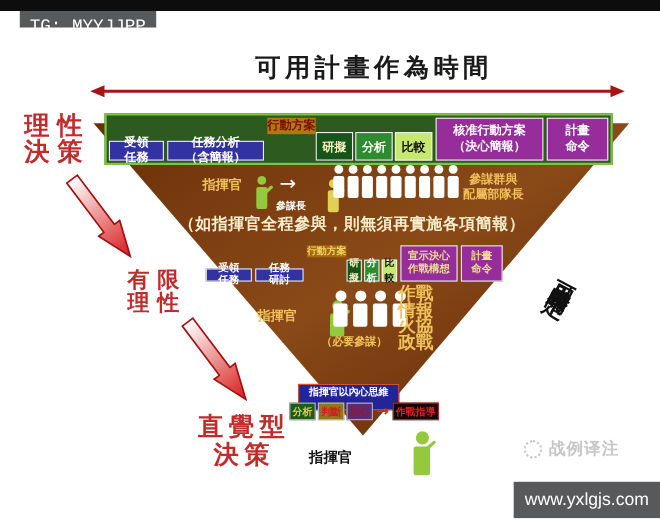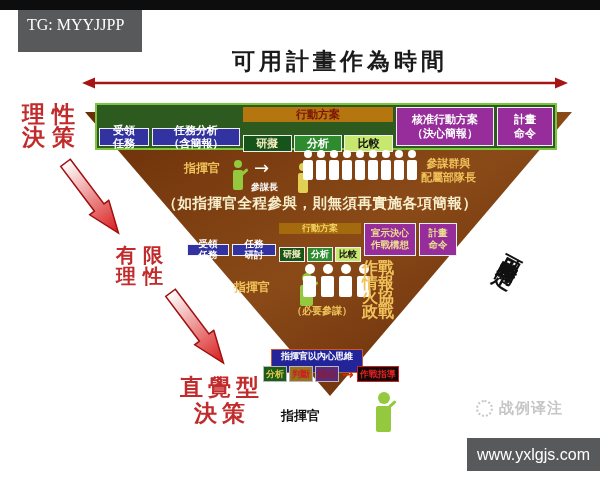--- a/index.html
+++ b/index.html
@@ -2,22 +2,22 @@
 <html><head>
 <meta charset="utf-8">
 <style>
   html,body{margin:0;padding:0;}
   #canvas{position:relative;width:600px;height:480px;background:#ffffff;overflow:hidden;
           font-family:"Liberation Serif","DejaVu Serif",serif;}
   .abs{position:absolute;}
 
   
   .topbar{left:0;top:0;width:600px;height:10px;background:#0d0d0d;}
-  .tgbox{left:18px;top:10px;width:124px;height:42px;background:#58595b;color:#fff;
-         font-family:Liberation Serif, serif;font-size:16px;
+  .tgbox{left:18px;top:10px;width:124px;height:15px;background:#58595b;color:#fff;
+         font-family:Liberation Mono, monospace;font-size:16px;
          line-height:29px;padding-left:9px;box-sizing:border-box;}
 
   
   .title{left:120px;top:46px;width:440px;text-align:center;font-size:23px;font-weight:bold;
          color:#1a1a1a;letter-spacing:4px;}
   .toparrow{left:82px;top:74px;}
 
   
   .tri-svg{left:0;top:0;}
 
@@ -39,21 +39,21 @@
   
   .row1{left:95px;top:103px;width:462px;height:47px;background:#2d5a1e;
         border:2px solid #7cc53e;box-sizing:border-box;display:flex;gap:3px;padding:2px;}
   .bx{border:1px solid #efefef;box-sizing:border-box;display:flex;flex-direction:column;
       justify-content:center;align-items:center;color:#fff;font-weight:bold;text-align:center;}
   .bx div{line-height:1.2;white-space:nowrap;}
   .blue{background:#3232a0;margin-top:21px;}
   .purple{background:#962d9b;}
   .f11{font-size:11px;}
   .f95{font-size:9.5px;}
-  .coa{display:flex;flex-direction:column;border:none;padding:0;}
+  .coa{display:flex;flex-direction:row;border:none;padding:0;}
   .coa-head{background:#b5760f;color:#7a1208;font-weight:bold;text-align:center;}
   .coa-subs{display:flex;gap:2px;flex:1;margin-top:13px;}
   .coa-subs .bx{flex:1;}
   .gdark{background:#175419;color:#f5edc0;}
   .gmid{background:#2e8b2e;color:#fff;}
   .glight{background:#c6e86e;color:#111;}
 
   .r1b1{width:50px;} .r1b2{width:88px;} .r1coa{width:150px;} .r1b3{width:98px;} .r1b4{flex:1;}
   .r1coa .coa-head{font-size:11px;height:15px;line-height:15px;}
 

